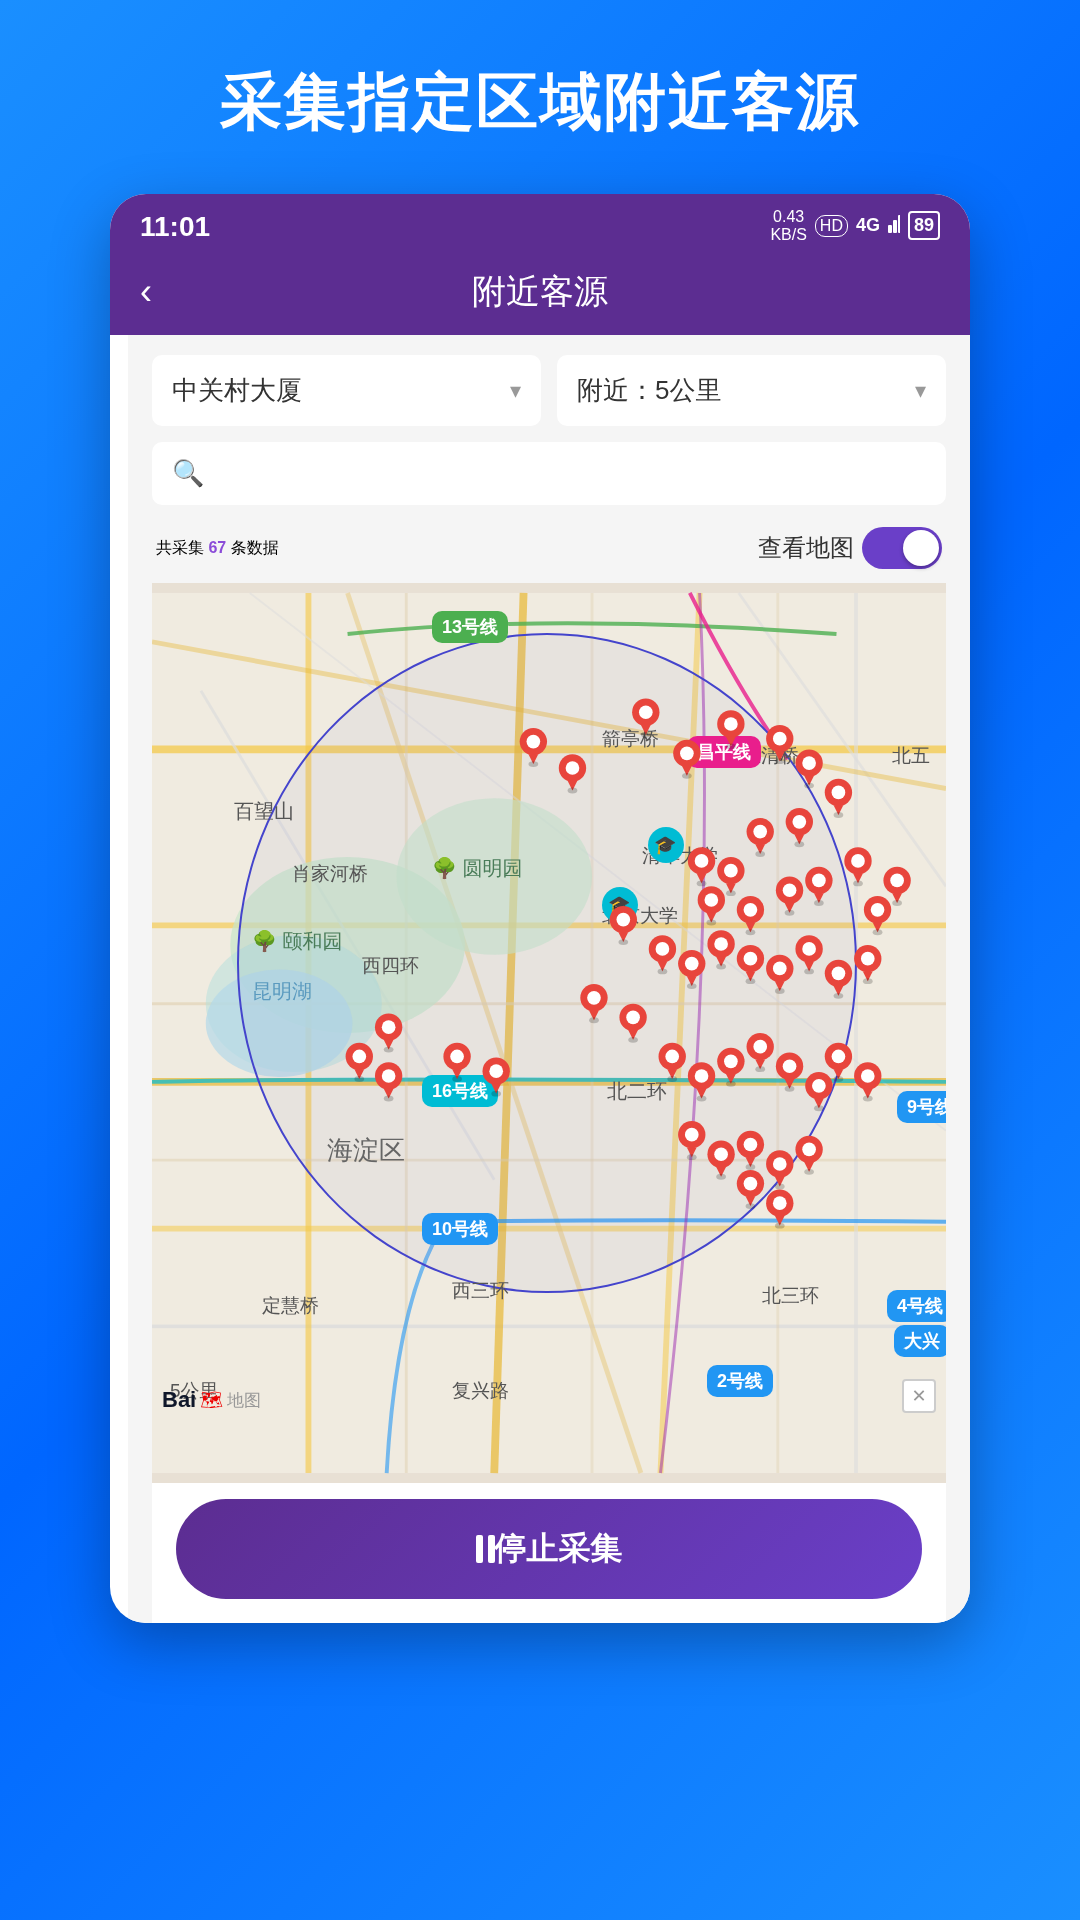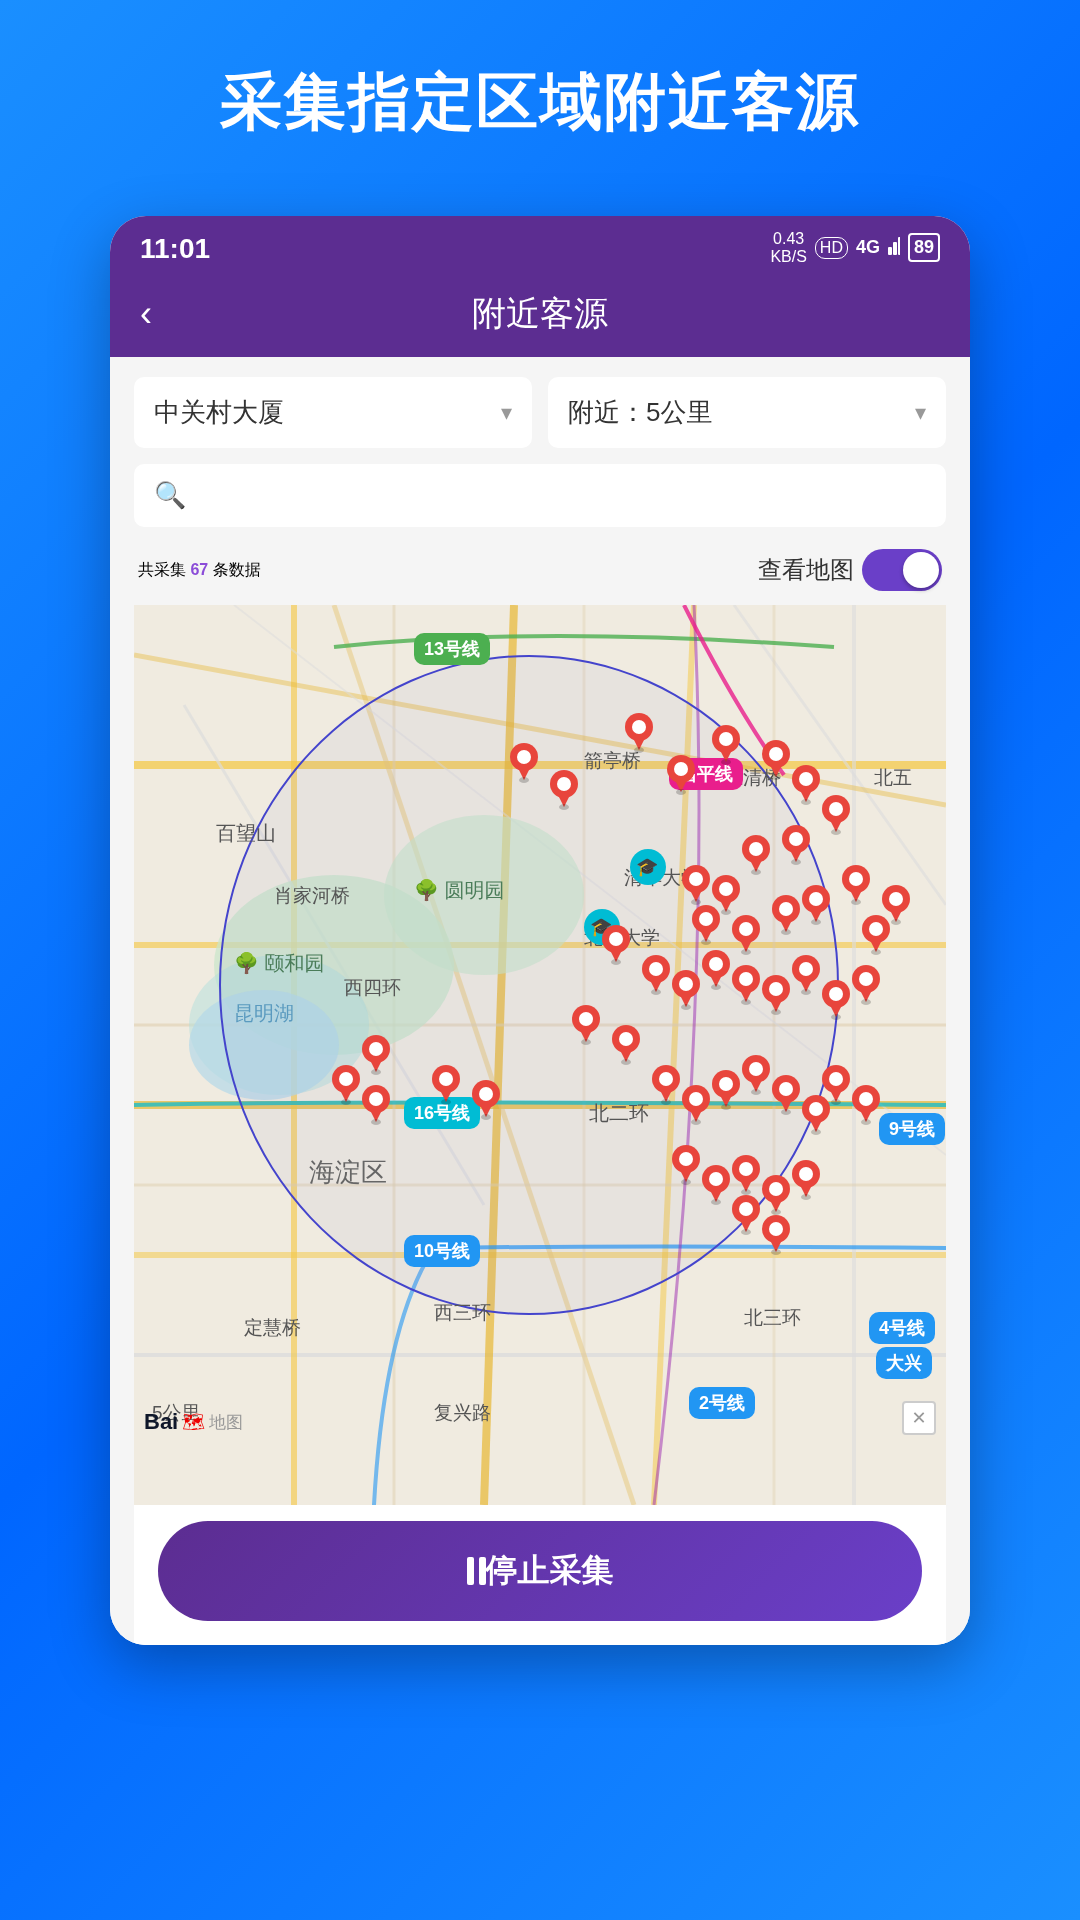--- a/index.html
+++ b/index.html
@@ -13,21 +13,21 @@
       flex-direction: column;
       align-items: center;
       padding: 60px 0 40px 0;
     }
 
     .hero-title {
       color: white;
       font-size: 62px;
       font-weight: 800;
       text-align: center;
-      margin-bottom: 72px;
+      margin-bottom: 50px;
       letter-spacing: 2px;
     }
 
     .phone-frame {
       width: 860px;
       background: white;
       border-radius: 36px;
       overflow: hidden;
       box-shadow: 0 20px 60px rgba(0,0,0,0.3);
     }
@@ -86,20 +86,21 @@
     .header-title {
       color: white;
       font-size: 34px;
       font-weight: 500;
     }
 
     
     .content {
       background: #f5f5f5;
       padding: 20px 24px 0 24px;
+      margin-left: 18px;
     }
 
     
     .filter-row {
       display: flex;
       gap: 16px;
       margin-bottom: 16px;
     }
     .filter-select {
       flex: 1;

